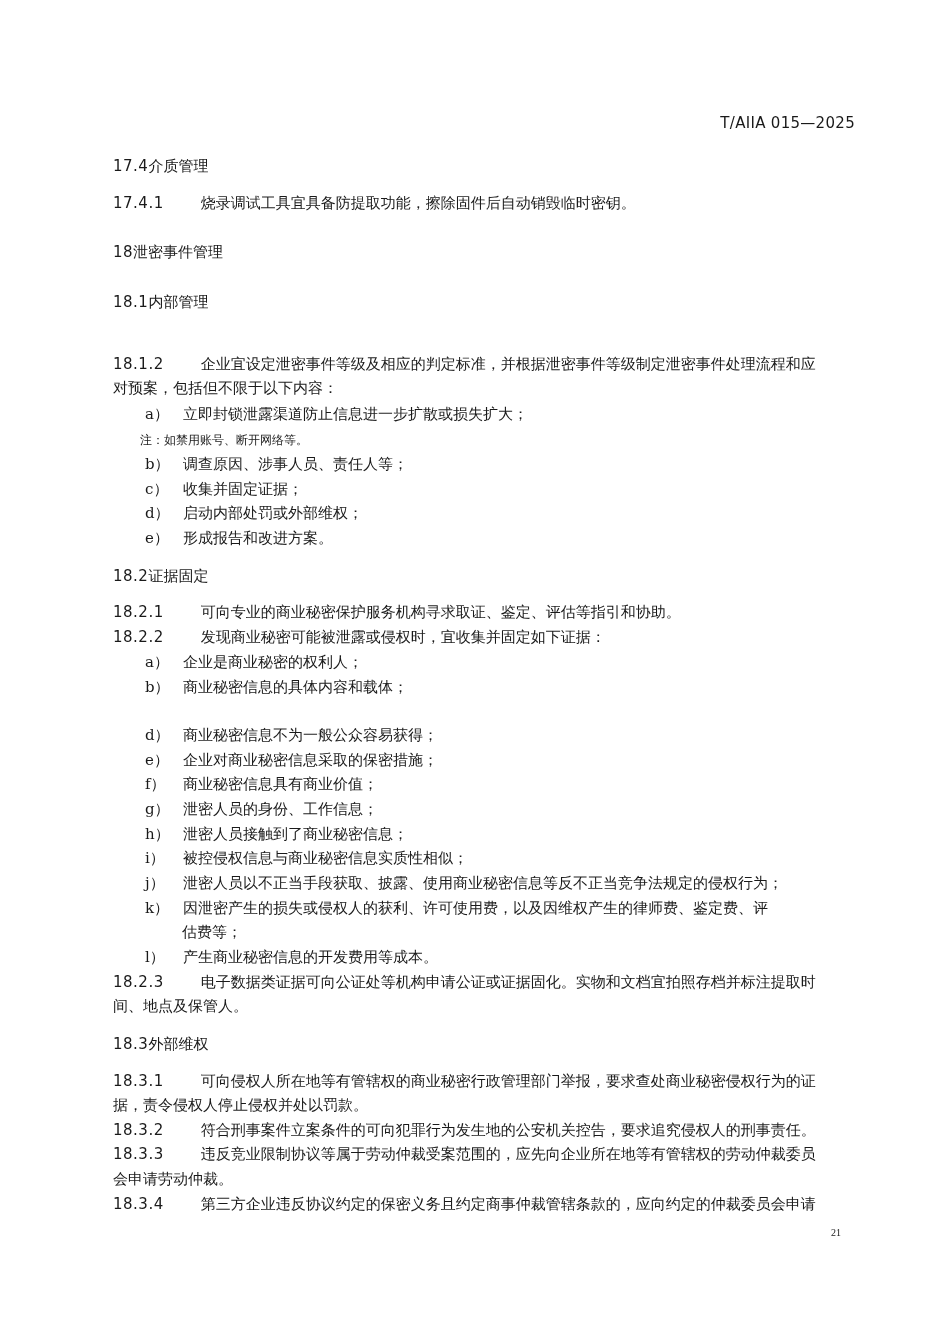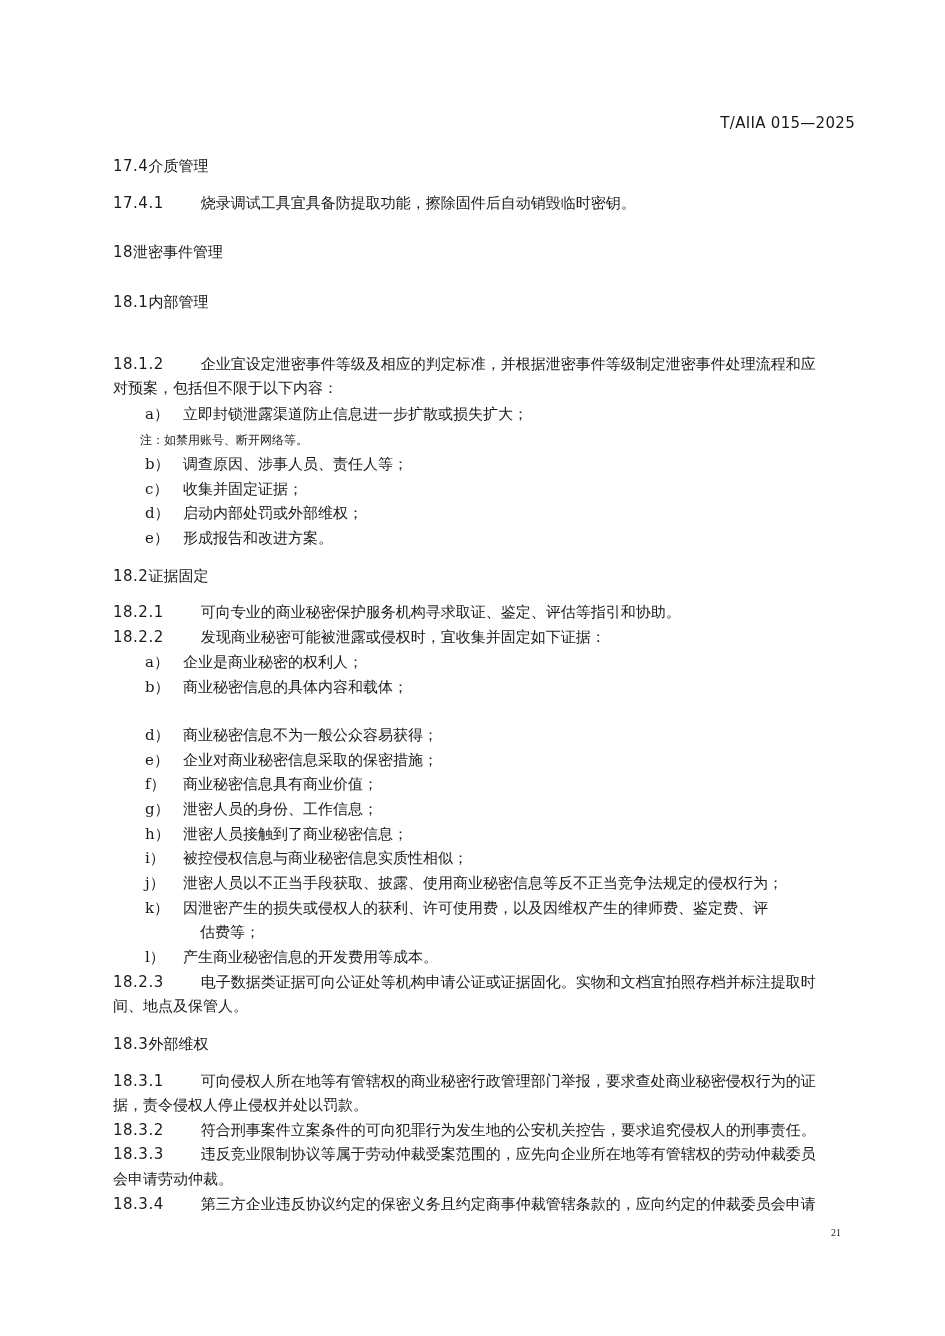--- a/index.html
+++ b/index.html
@@ -53,21 +53,21 @@
     }
     .item .mark {
       display: inline-block;
       width: 38px;
       font-family: "DejaVu Serif", serif;
     }
     .note {
       left: 140px;
       font-size: 12px;
     }
-    .cont-item { left: 182px; margin-left: 18px; }
+    .cont-item { left: 182px; }
     .body-text { font-family: "DejaVu Sans", sans-serif; margin-left: 25px; }
     .page-num {
       position: absolute;
       right: 104px;
       top: 1227px;
       font-size: 10px;
       font-family: Liberation Serif, serif;
     }
   </style>
 </head>

